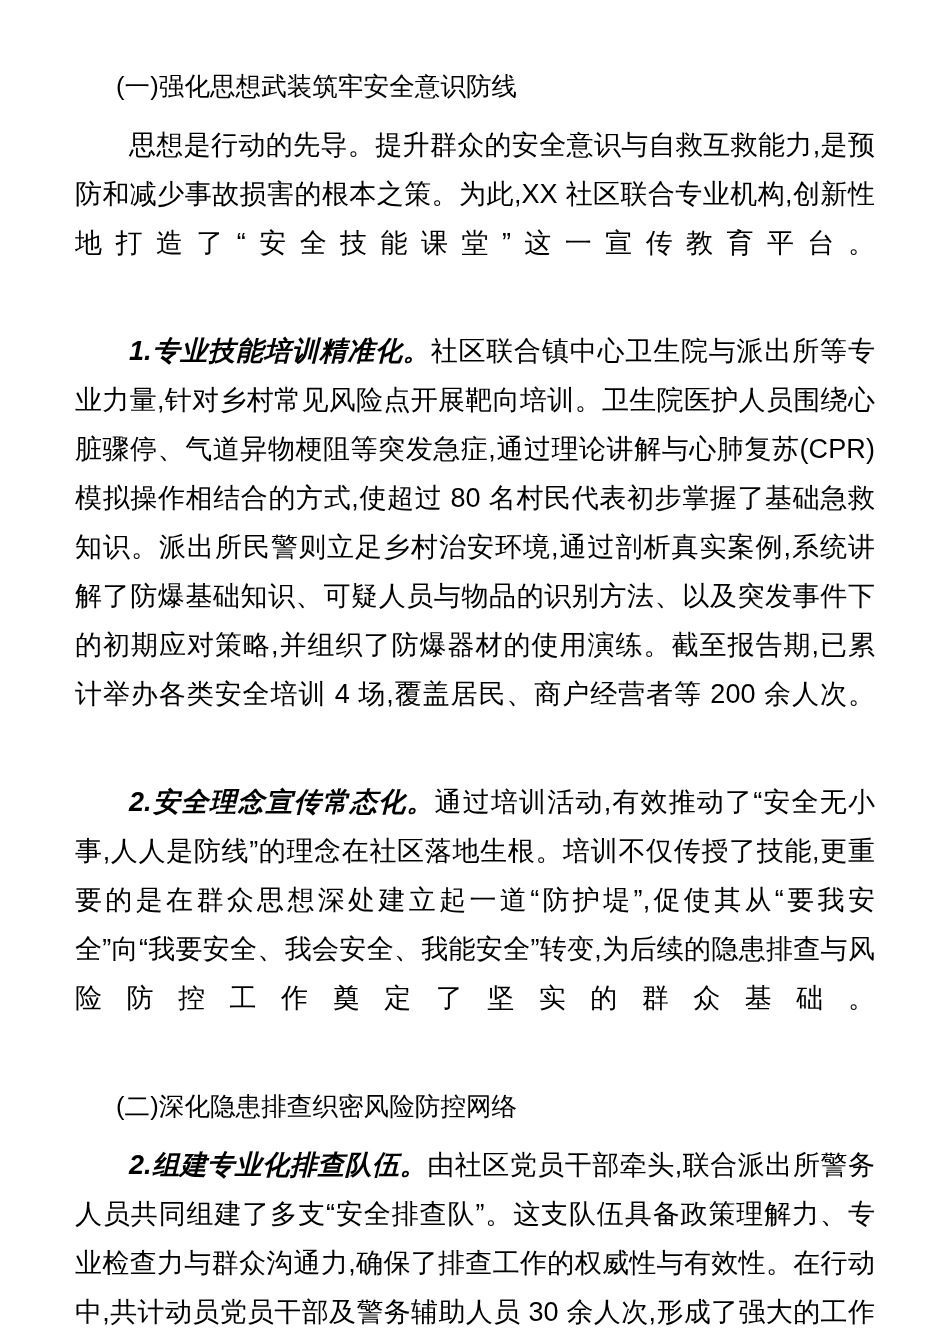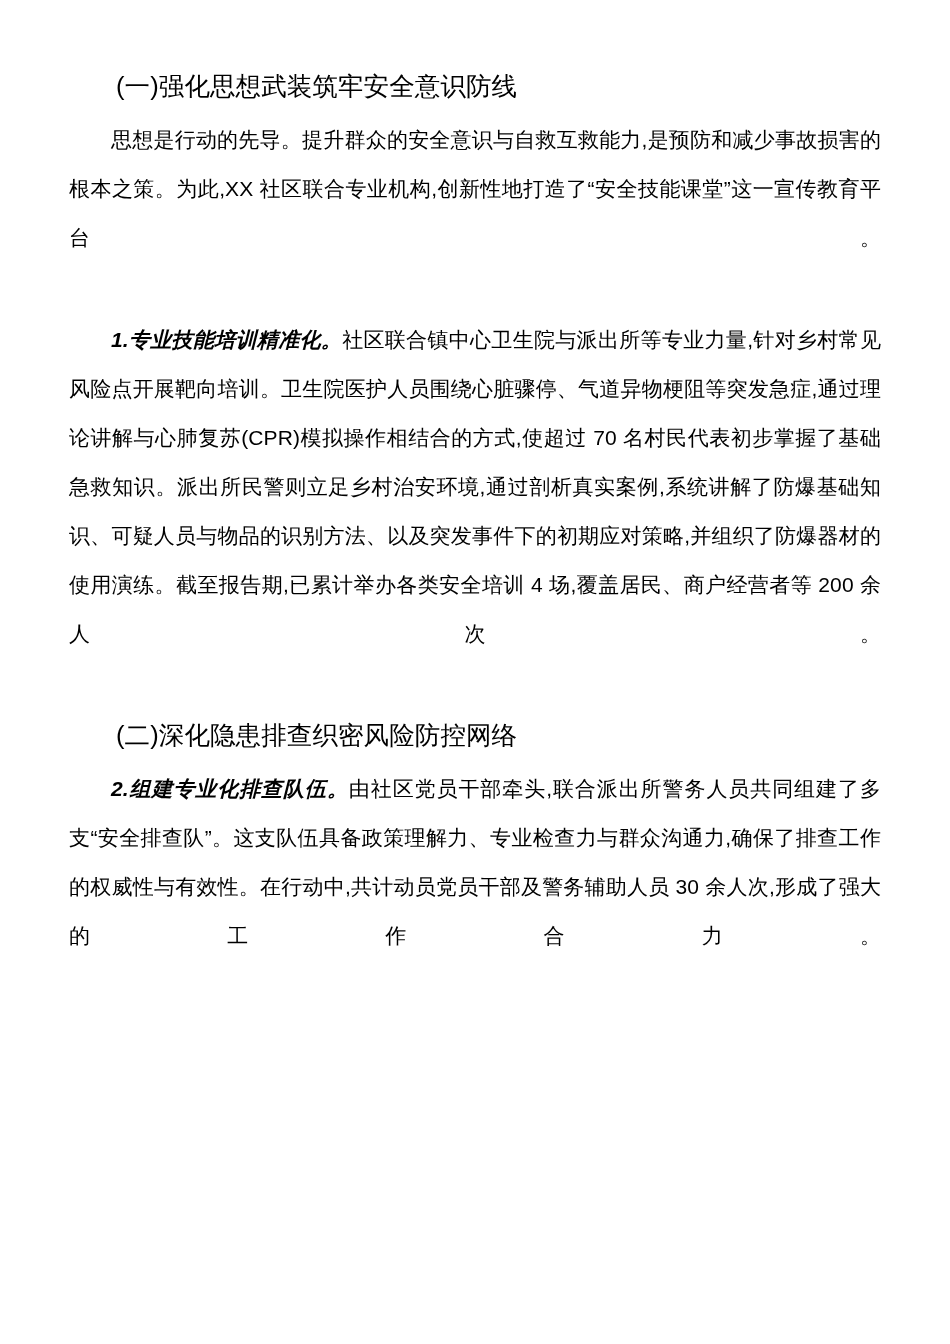--- a/index.html
+++ b/index.html
@@ -20,26 +20,26 @@
     height: 968px;
     background: #ffffff;
     box-sizing: border-box;
     padding: 62px 65px 0 65px;
   }
   .doc-body {
     width: 820px;
   }
   
   .para {
-    font-size: 21px;
+    font-size: 27px;
     line-height: 49px;
     text-align: justify;
     text-justify: inter-character;
     letter-spacing: 0.1px;
-    margin: 4px;
+    margin: 10px;
     text-indent: 2em;
     word-break: break-all;
     -webkit-hyphens: none;
     hyphens: none;
   }
   
   .subhead {
     font-size: 25.5px;
     line-height: 49px;
     text-align: left;
@@ -62,22 +62,23 @@
 </head>
 <body>
 
 <div class="page">
   <div class="doc-body">
 
     <p class="subhead">(一)强化思想武装筑牢安全意识防线</p>
 
     <p class="para">思想是行动的先导。提升群众的安全意识与自救互救能力,是预防和减少事故损害的根本之策。为此,XX 社区联合专业机构,创新性地打造了“安全技能课堂”这一宣传教育平台。</p>
 
-    <p class="para"><span class="lead">1.专业技能培训精准化。</span><span>社区联合镇中心卫生院与派出所等专业力量,针对乡村常见风险点开展靶向培训。卫生院医护人员围绕心脏骤停、气道异物梗阻等突发急症,通过理论讲解与心肺复苏(CPR)模拟操作相结合的方式,使超过 70 名村民代表初步掌握了基础急救知识。派出所民警则立足乡村治安环境,通过剖析真实案例,系统讲解了防爆基础知识、可疑人员与物品的识别方法、以及突发事件下的初期应对策略,并组织了防爆器材的使用演练。截至报告期,已累计举办各类安全培训 4 场,覆盖居民、商户经营者等 200 余人次。</span></p>
+    <p class="para"><span class="lead">1.专业技能培训精准化。</span><span>社区联合镇中心卫生院与派出所等专业力量,针对乡村常见风险点开展靶向培训。卫生院医护人员围绕心脏骤停、气道异物梗阻等突发急症,通过理论讲解与心肺复苏(CPR)模拟操作相结合的方式,使超过 80 名村民代表初步掌握了基础急救知识。派出所民警则立足乡村治安环境,通过剖析真实案例,系统讲解了防爆基础知识、可疑人员与物品的识别方法、以及突发事件下的初期应对策略,并组织了防爆器材的使用演练。截至报告期,已累计举办各类安全培训 4 场,覆盖居民、商户经营者等 200 余人次。</span></p>
 
+    <p class="para"><span class="lead">2.安全理念宣传常态化。</span><span>通过培训活动,有效推动了“安全无小事,人人是防线”的理念在社区落地生根。培训不仅传授了技能,更重要的是在群众思想深处建立起一道“防护堤”,促使其从“要我安全”向“我要安全、我会安全、我能安全”转变,为后续的隐患排查与风险防控工作奠定了坚实的群众基础。</span></p>
 
     <p class="subhead">(二)深化隐患排查织密风险防控网络</p>
 
 
     <p class="para"><span class="lead">2.组建专业化排查队伍。</span><span>由社区党员干部牵头,联合派出所警务人员共同组建了多支“安全排查队”。这支队伍具备政策理解力、专业检查力与群众沟通力,确保了排查工作的权威性与有效性。在行动中,共计动员党员干部及警务辅助人员 30 余人次,形成了强大的工作合力。</span></p>
 
   </div>
 </div>
 
 </body></html>

